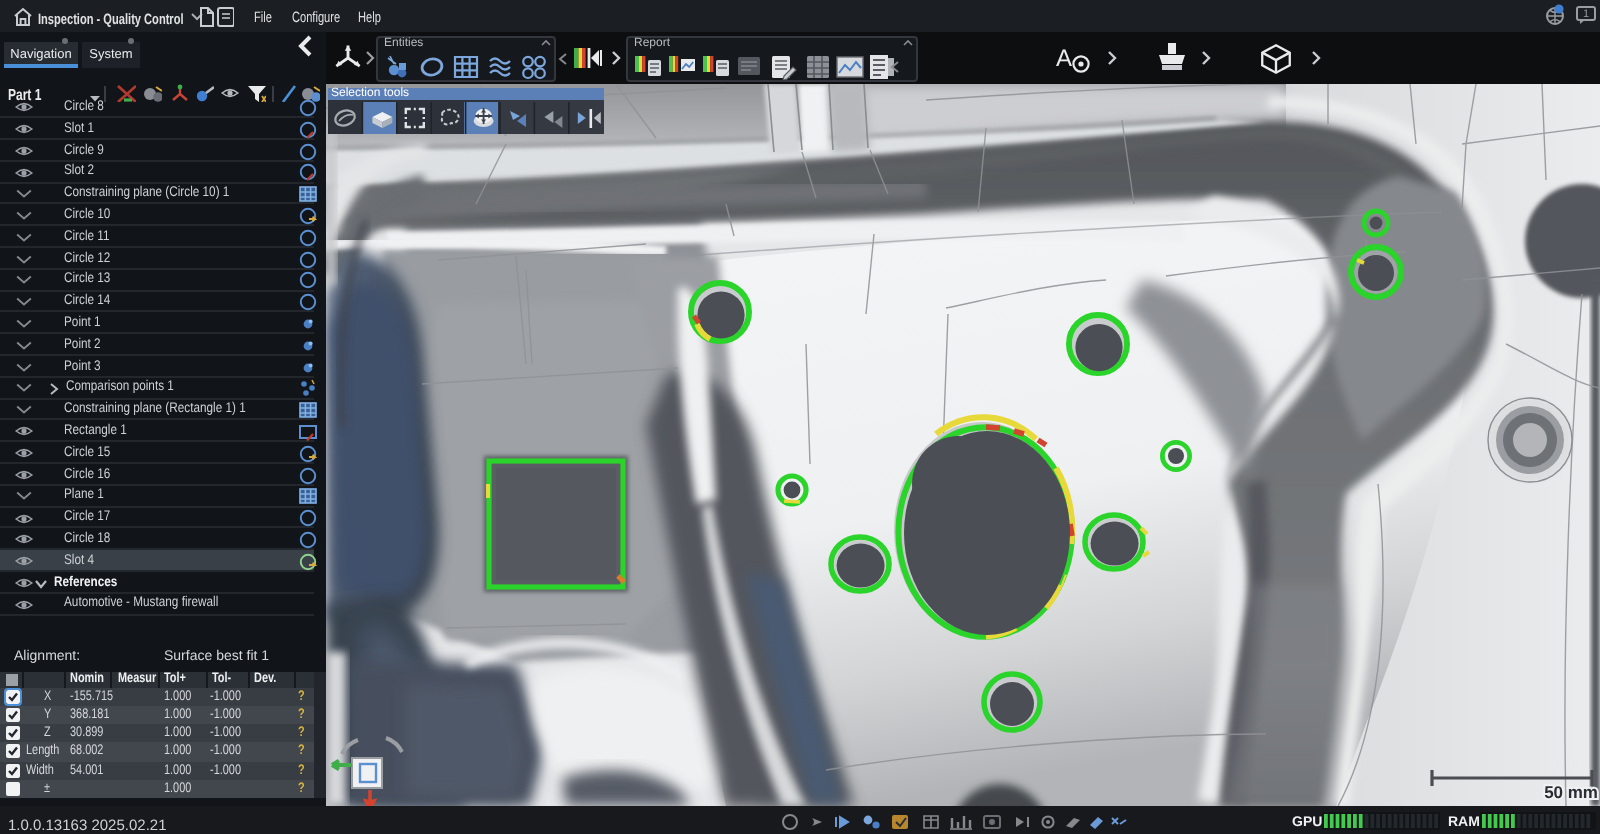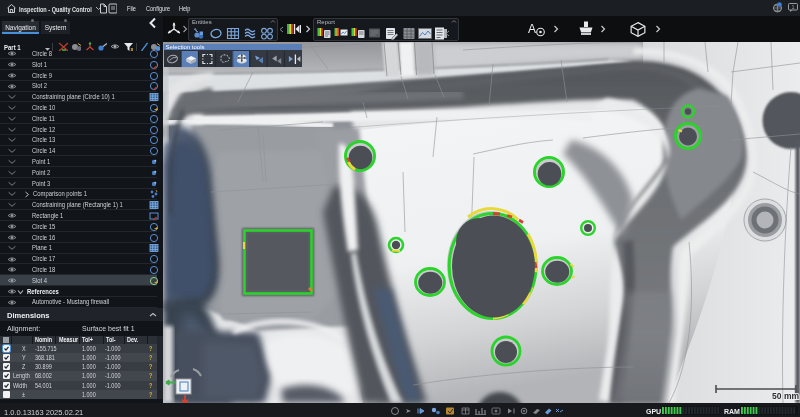--- a/index.html
+++ b/index.html
@@ -789,26 +789,20 @@
       </div>
       <div class="trow" style="top:280.8px;">
       <svg class="abs" style="left:7px;top:2px" width="10" height="7" viewBox="0 0 11 8">
             <path d="M1 4 Q5.5 0.2 10 4 Q5.5 7.8 1 4 Z" stroke="#9ba0a6" stroke-width="0.9" fill="none"></path>
             <circle cx="5.5" cy="4" r="1.5" fill="#9ba0a6"></circle>
           </svg>
       <span class="lbl">Automotive - Mustang firewall</span>
       </div>
     </div>
     <div id="dims">
-        <div class="abs" style="left:0;top:0;width:163px;height:13px;background:#20242a">
-      <span class="abs" style="left:7px;top:2.5px;font-weight:bold;font-size:7.5px;color:#f0f2f4">Dimensions</span>
-      <svg class="abs" style="left:149px;top:4px" width="8" height="6">
-            <path d="M1 4 L4 1.5 L7 4" stroke="#b8bcc0" stroke-width="1.2" fill="none"></path>
-          </svg>
-    </div>
     <span class="abs" style="left:7px;top:16.5px">Alignment:</span>
     <span class="abs" style="left:82px;top:16.5px">Surface best fit 1</span>
     <div class="abs" style="left:0;top:28px;width:163px;height:7.5px;background:#2b3036;font-weight:bold;color:#eef0f2">
       <div class="abs" style="left:3px;top:1px;width:6px;height:5.5px;background:#9ba0a6"></div>
       <span class="dcell" style="left:35px;top:0px">Nomin</span>
           <span class="dcell" style="left:59px;top:0px">Measur</span>
           <span class="dcell" style="left:82px;top:0px">Tol+</span>
           <span class="dcell" style="left:106px;top:0px">Tol-</span>
           <span class="dcell" style="left:127px;top:0px">Dev.</span>
       <div class="abs" style="left:11px;top:0;width:1px;height:7.5px;background:#16181c"></div>

